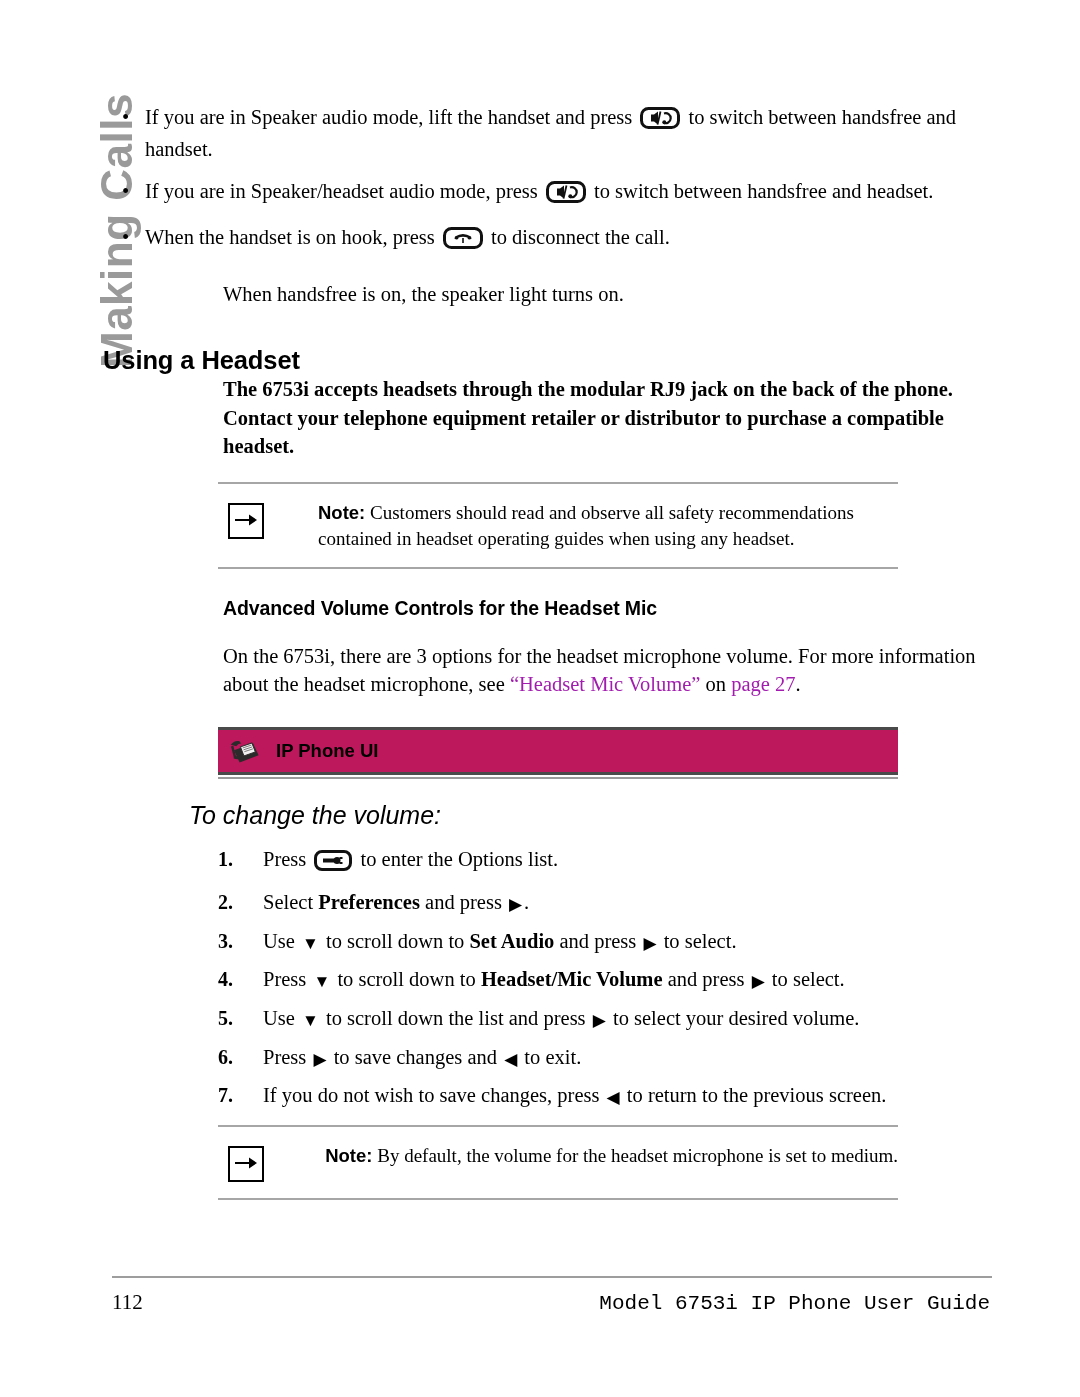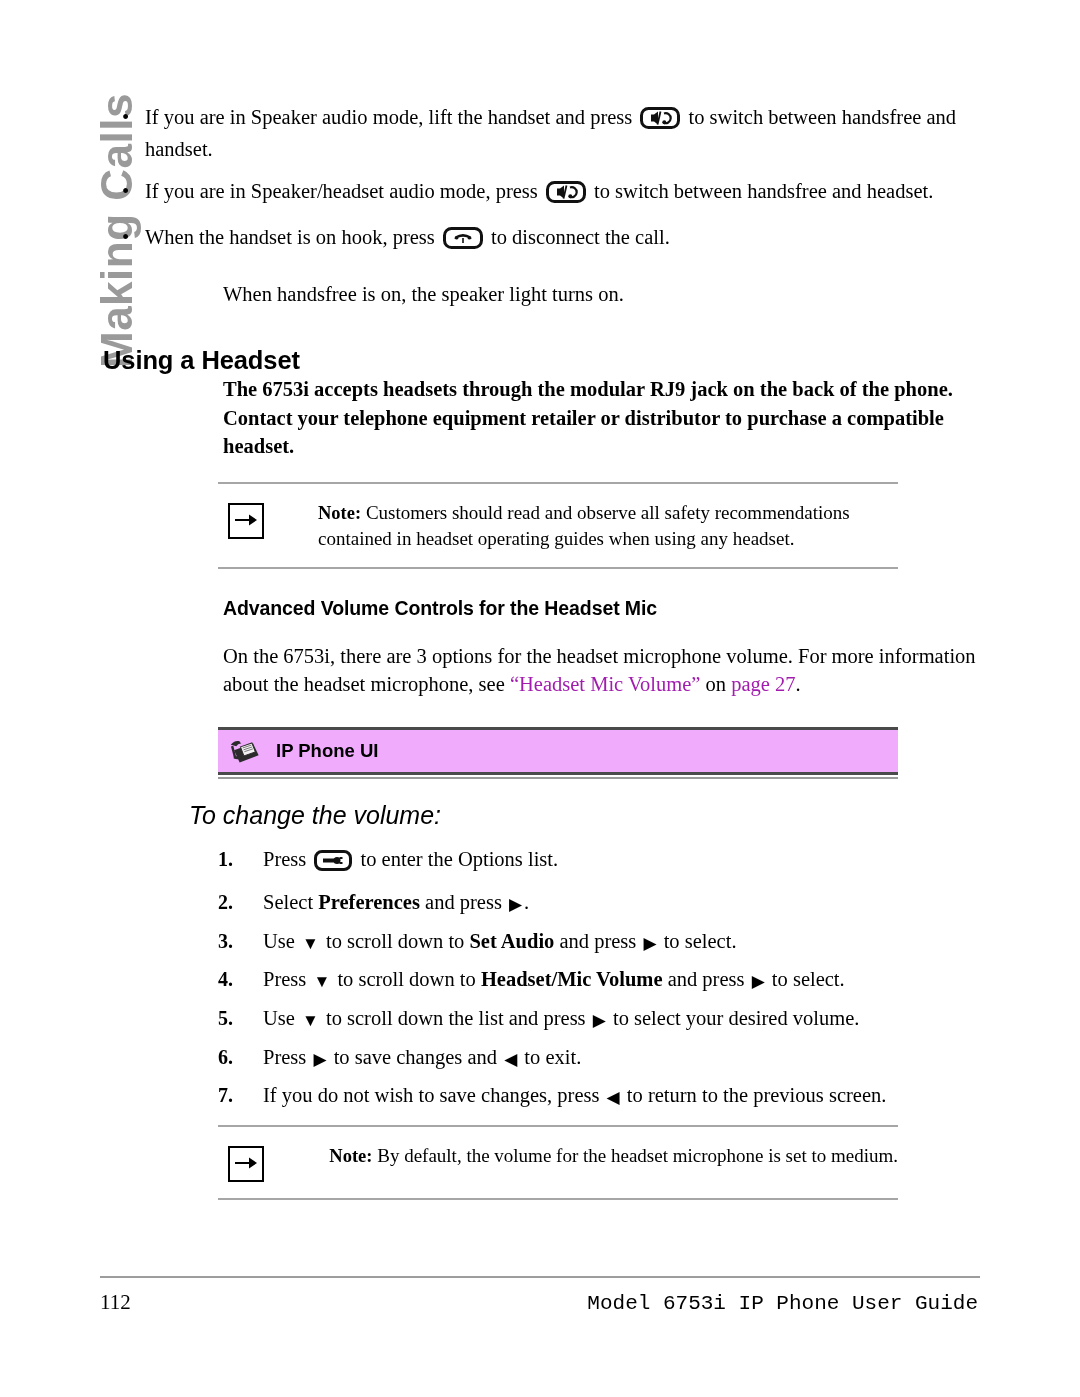--- a/index.html
+++ b/index.html
@@ -135,35 +135,35 @@
     position: relative;
   }
   .note-icon svg { display:block; margin: 6px auto 0 auto; }
   .note-text {
     margin-left: 54px;
     font-size: 19px;
     line-height: 1.33;
     flex: 1 1 auto;
   }
   .note-text b {
-    font-family: Liberation Serif, serif;
+    font-family: Liberation Sans, sans-serif;
     font-size: 18.5px;
   }
 
   
   .ipui-wrap {
     margin-left: 118px;
     width: 680px;
   }
   .ipui-top {
     height: 0;
     border-top: 3px solid #4a4a4a;
   }
   .ipui-bar {
-    background: #f0abfc;
+    background: #be185d;
     height: 42px;
     display: flex;
     align-items: center;
     padding-left: 10px;
     box-sizing: border-box;
   }
   .ipui-bottom-1 {
     height: 0;
     border-top: 3px solid #4a4a4a;
   }
@@ -223,21 +223,21 @@
   }
   .tri-right::before { content: "\25B6"; }
   .tri-left::before  { content: "\25C0"; }
   .tri-down::before  { content: "\25BC"; }
 
   .lnk { color: #a21caf; }
 
   
   .footer {
     position: absolute;
-    left: 100px;
+    left: 112px;
     top: 1276px;
     width: 880px;
   }
   .footer-rule {
     height: 0;
     border-top: 2.5px solid #9d9d9d;
   }
   .footer-row {
     display: flex;
     justify-content: space-between;

